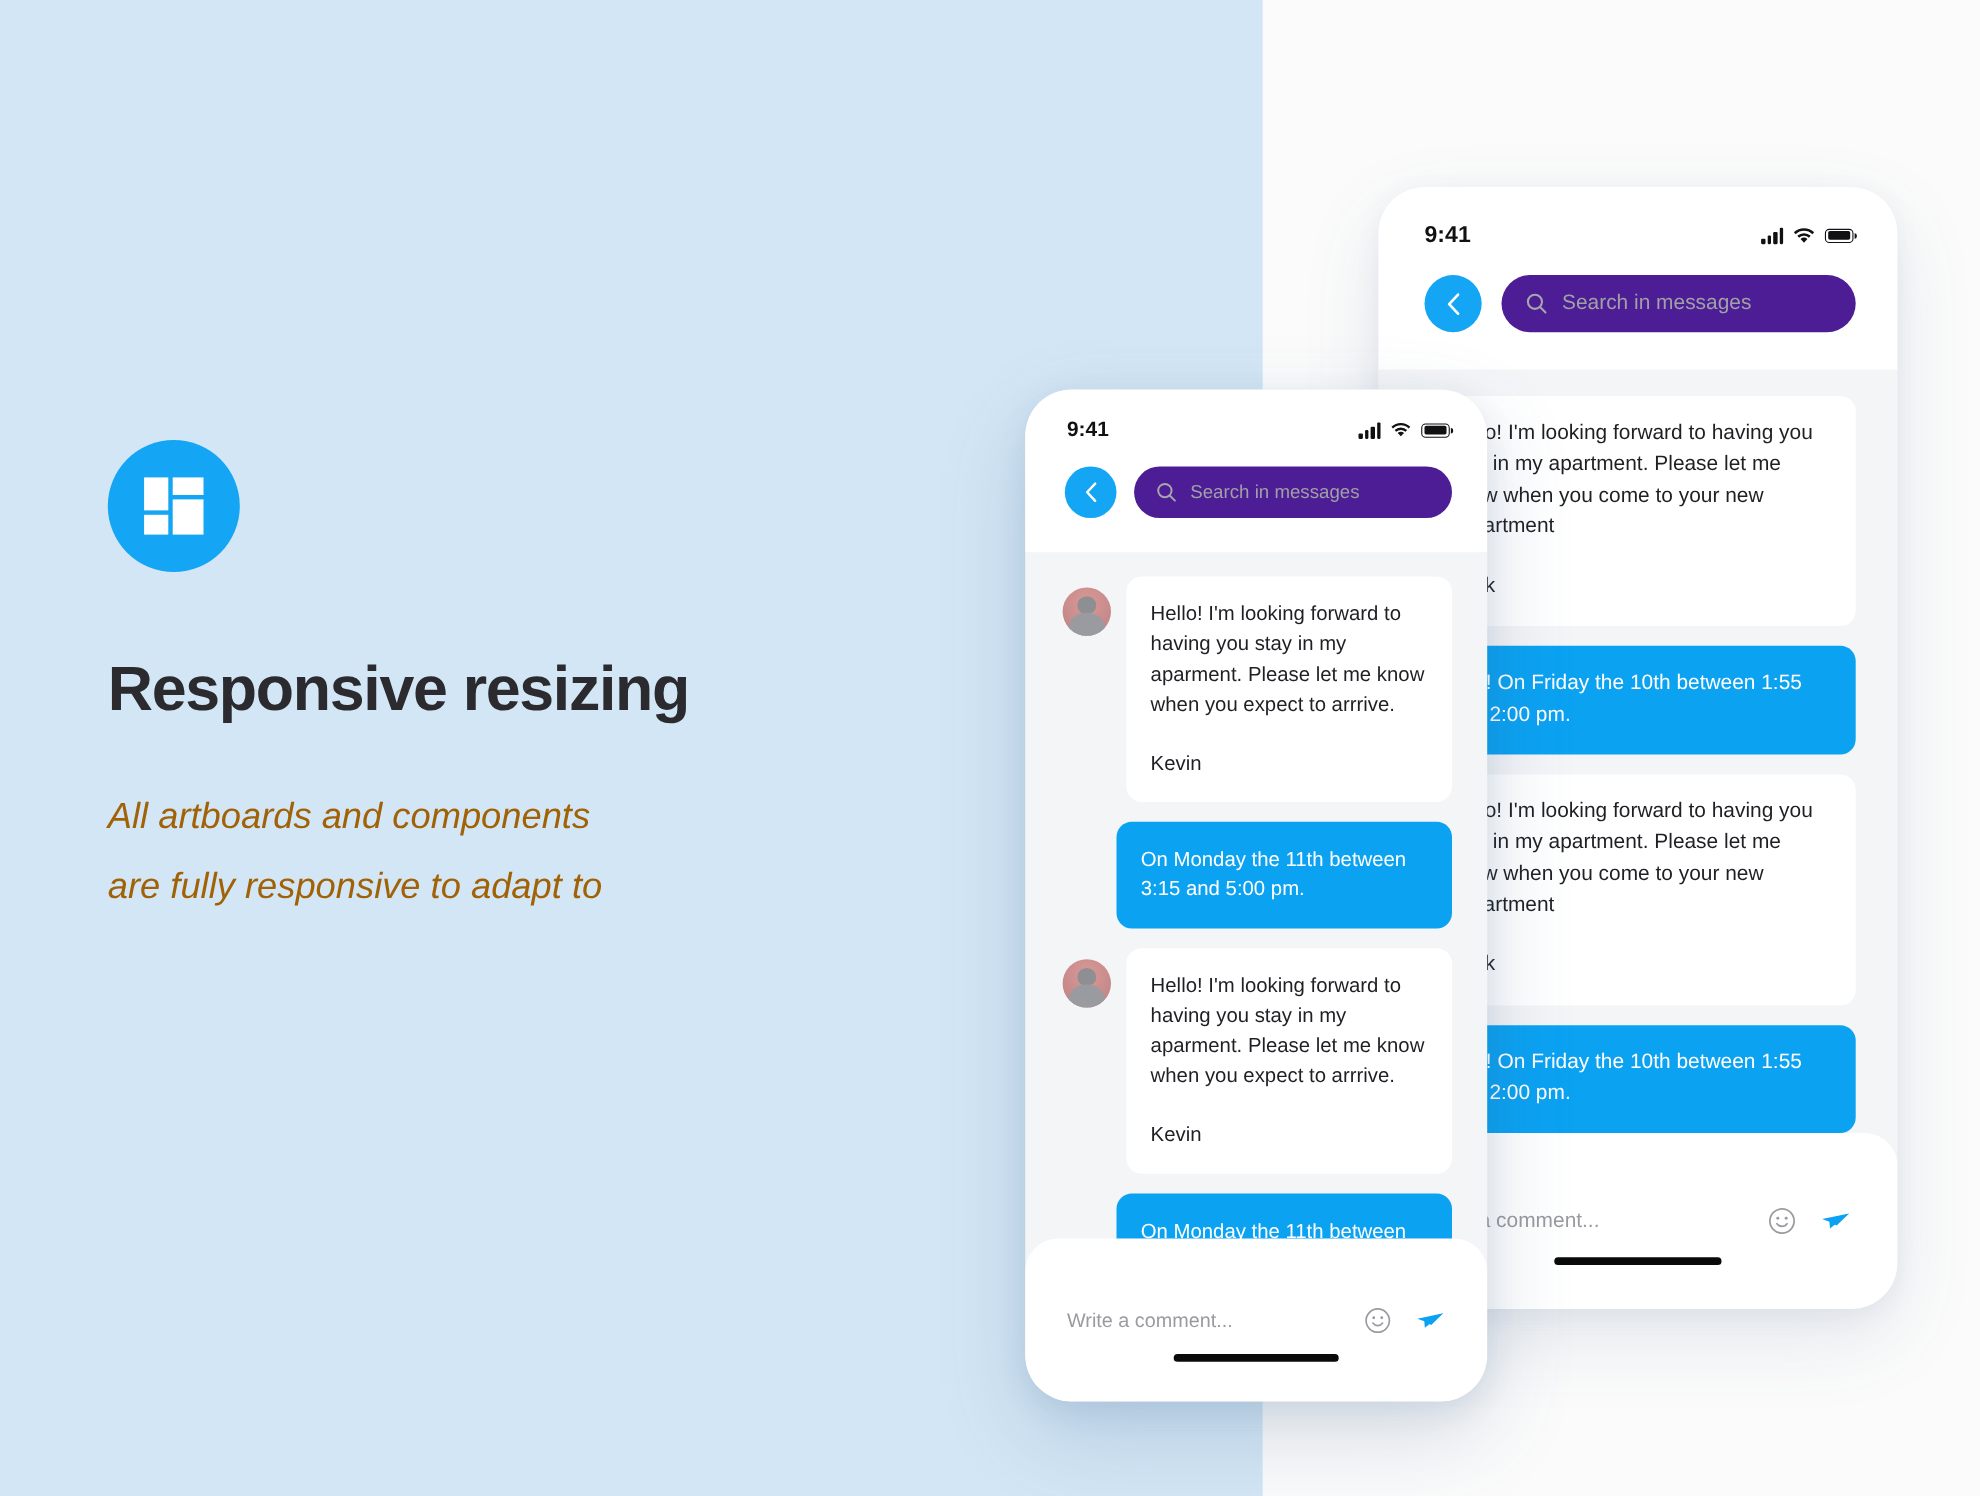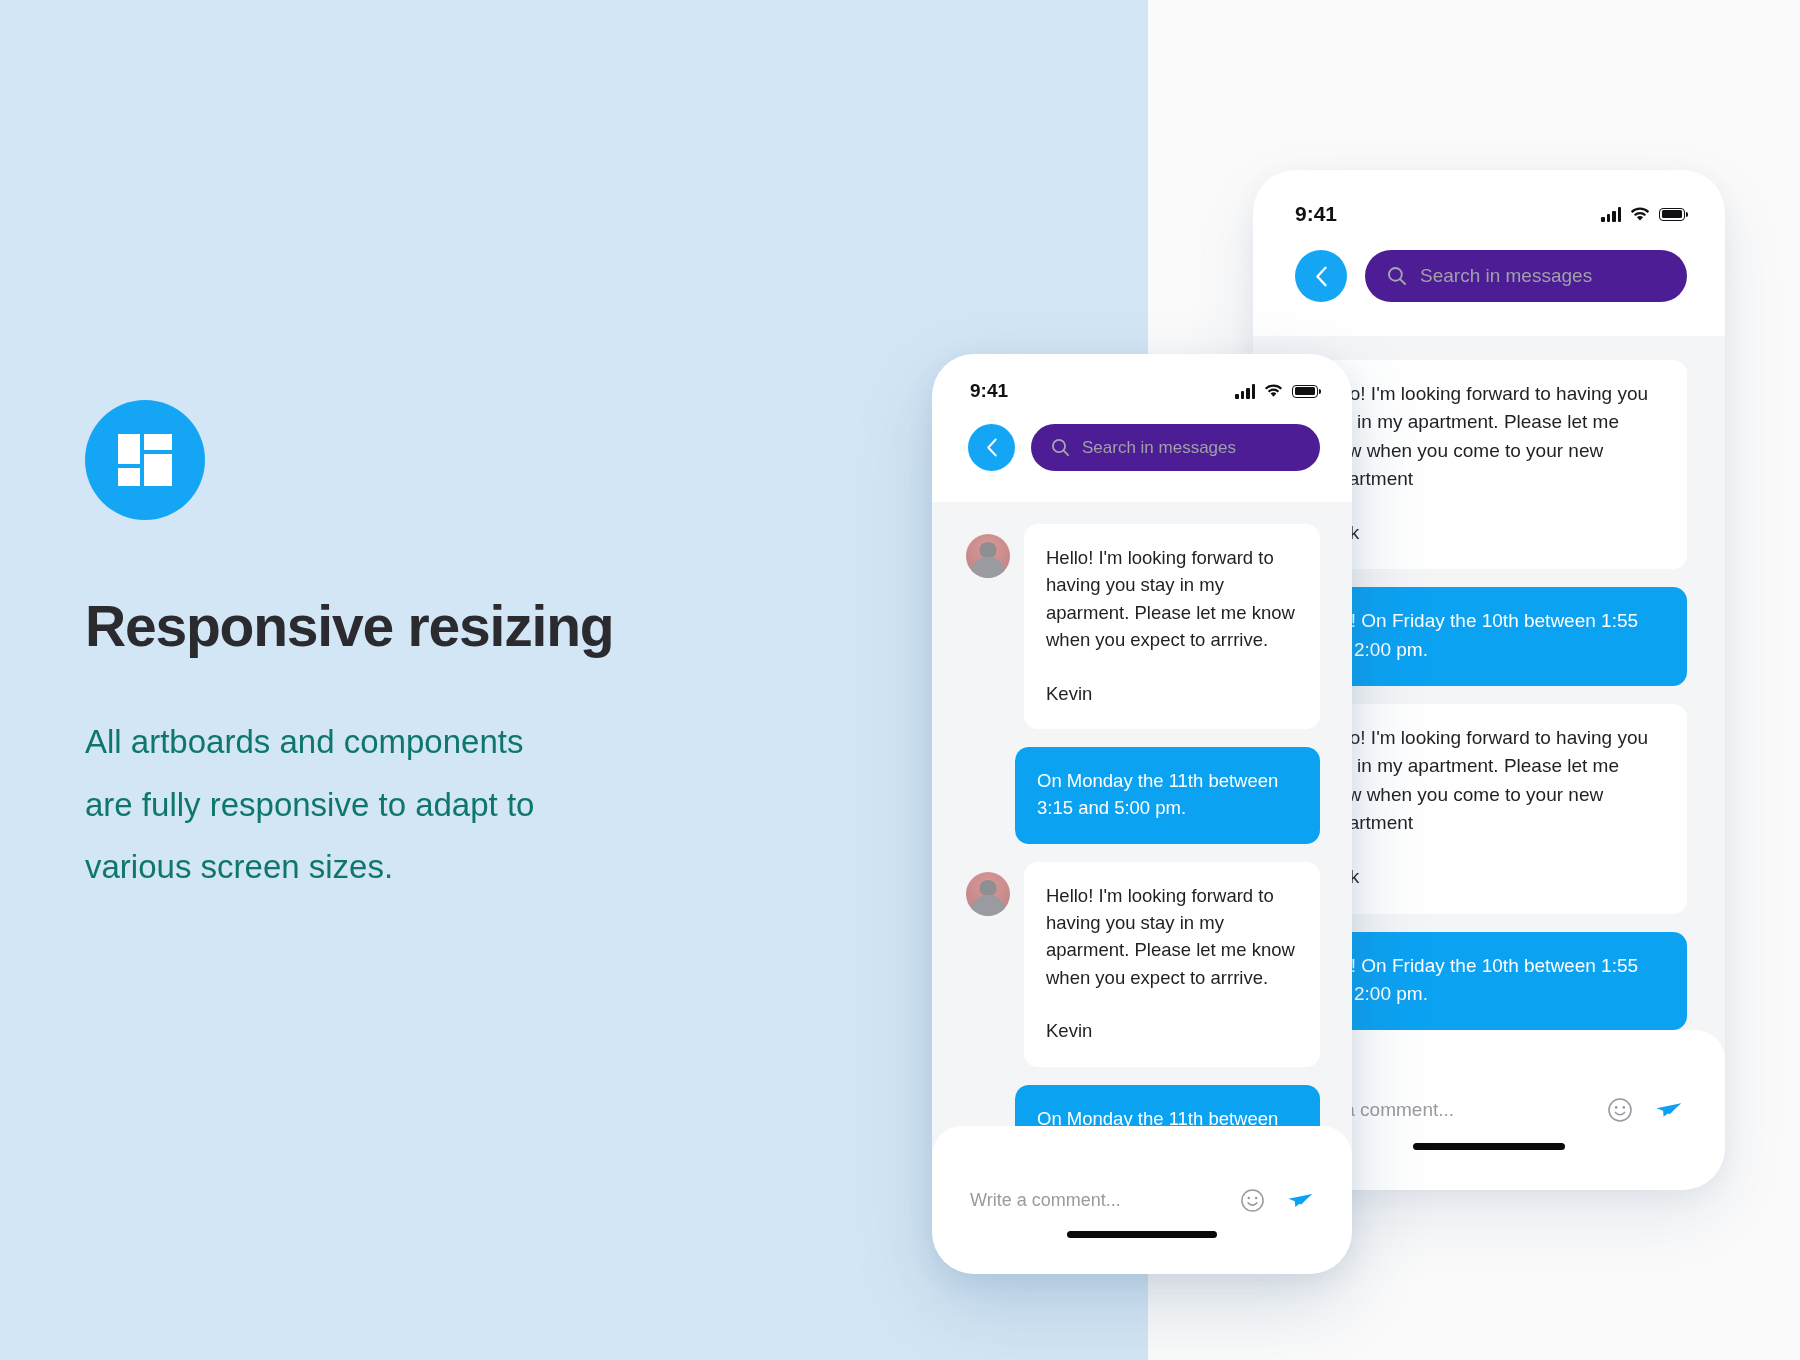--- a/index.html
+++ b/index.html
@@ -16,21 +16,21 @@
     width:1148px; height:1360px;
     background:#d3e6f5;
   }
   .bg-right {
     position:absolute; left:1148px; top:0;
     width:652px; height:1360px;
     background:#fbfbfb;
   }
 
   
-  .promo { position:absolute; left:85px; top:400px; width:760px; }
+  .promo { position:absolute; left:98px; top:400px; width:760px; }
 
   .logo-badge {
     width:120px; height:120px; border-radius:50%;
     background:#14a6f5;
     display:flex; align-items:center; justify-content:center;
     position:relative;
   }
   .logo-glyph { position:relative; width:54px; height:52px; }
   .logo-glyph i { position:absolute; background:#ffffff; display:block; }
   .logo-glyph i.q1 { left:0;    top:0;   width:22px; height:30px; }
@@ -42,21 +42,21 @@
     margin-top:70px;
     font-size:57px; line-height:1.28;
     font-weight:bold; color:#2b2b2f;
     letter-spacing:-1.2px;
   }
   .headline span { display:block; }
 
   .subcopy {
     margin-top:48px;
     font-size:33px; line-height:1.9;
-    color:#0f766e; font-weight:normal;
+    color:#a16207; font-weight:normal;font-style:italic;
   }
   .subcopy span { display:block; }
 
   
   .phone {
     position:absolute;
     background:#f4f5f7;
     border-radius:42px;
     overflow:hidden;
   }
@@ -203,21 +203,20 @@
     </span>
   </div>
 
   <h1 class="headline">
     <span>Responsive resizing</span>
   </h1>
 
   <p class="subcopy">
     <span>All artboards and components</span>
     <span>are fully responsive to adapt to</span>
-    <span>various screen sizes.</span>
   </p>
 </div>
 
 <div class="phone phone-back">
 
   <div class="ph-header">
     <div class="statusbar">
       <span>9:41</span>
       <span class="sb-icons">
         <span class="ic-signal">

